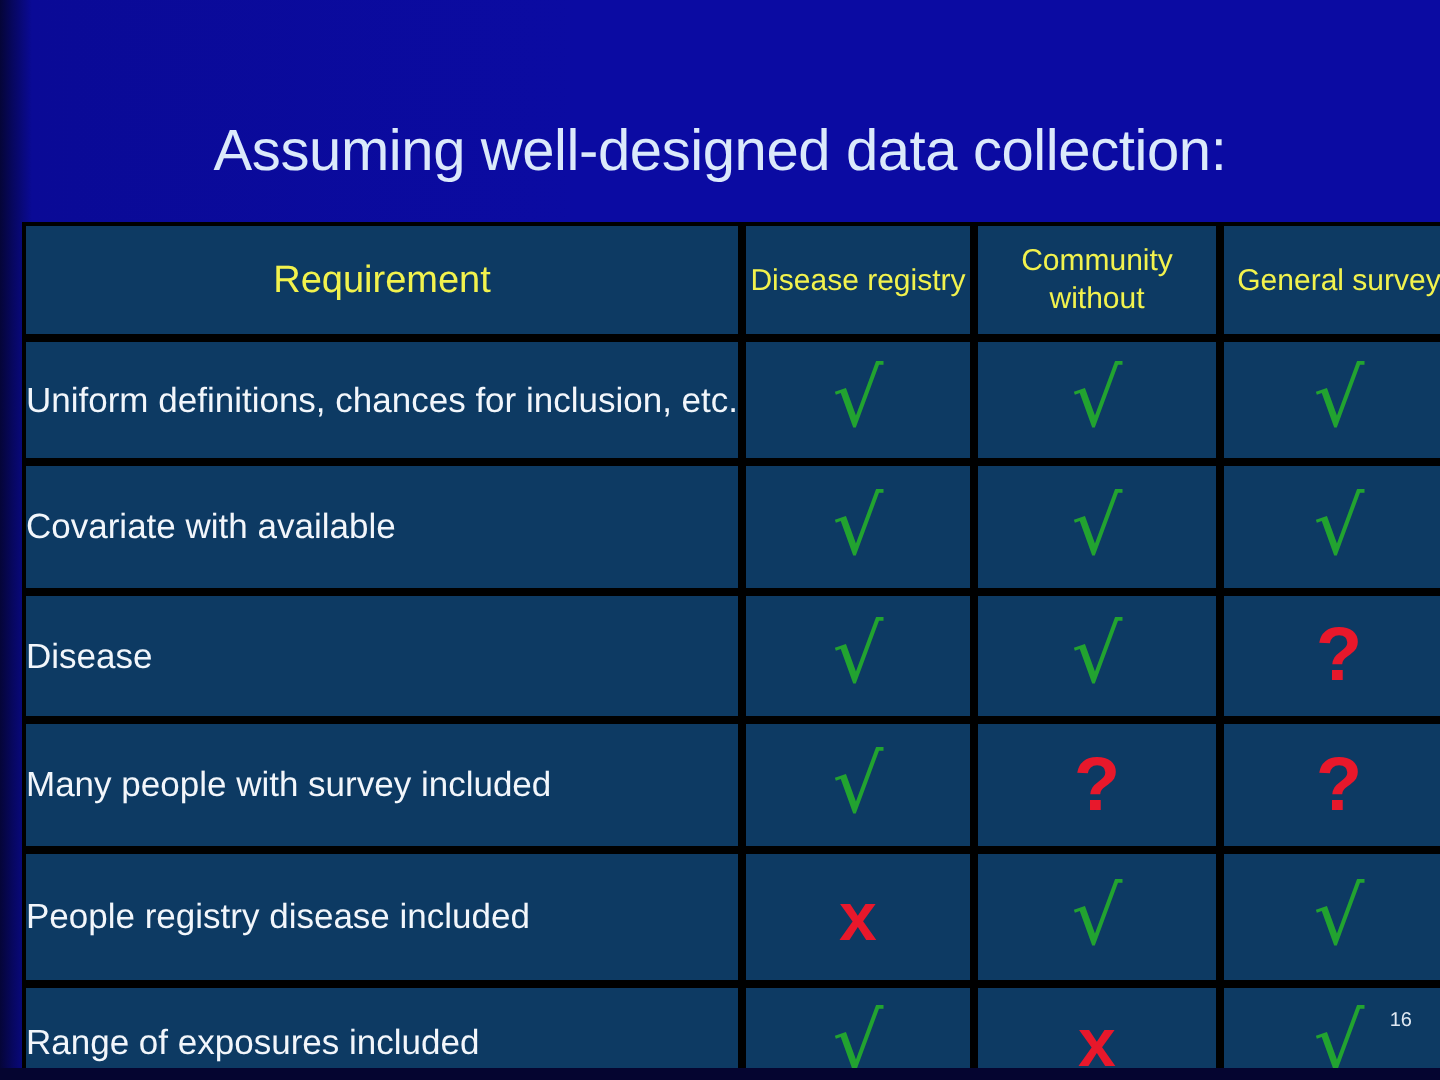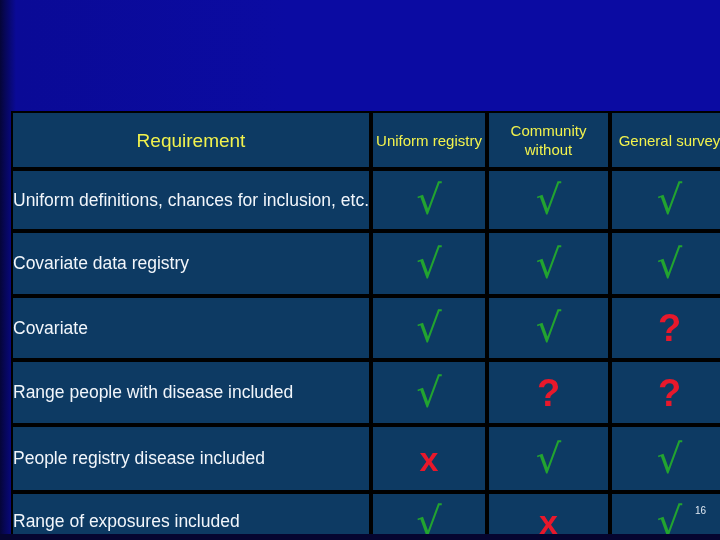--- a/index.html
+++ b/index.html
@@ -146,71 +146,72 @@
     font-size: 10px;
     line-height: 15px;
     z-index: 5;
   }
 </style>
 </head>
 <body>
 
 <div id="slide">
 
+  <div id="slide-title">Assuming well-designed data collection:</div>
 
   <table id="req-table">
     <tbody>
       <tr class="r-head">
         <td class="col-req hdr-req">Requirement</td>
-        <td class="col-sym hdr-col">Uniform registry</td>
+        <td class="col-sym hdr-col">Disease registry</td>
         <td class="col-sym-b hdr-col">Community without</td>
         <td class="col-sym-c hdr-col">General survey</td>
       </tr>
 
       <tr class="r-0">
         <td class="req-label">Uniform definitions, chances for inclusion, etc.</td>
         <td class="sym">
           <span class="sym-inner sym-check">√</span>
         </td>
         <td class="sym">
           <span class="sym-inner sym-check">√</span>
         </td>
         <td class="sym">
           <span class="sym-inner sym-check">√</span>
         </td>
       </tr>
 
       <tr class="r-1">
-        <td class="req-label">Covariate data registry</td>
+        <td class="req-label">Covariate with available</td>
         <td class="sym">
           <span class="sym-inner sym-check">√</span>
         </td>
         <td class="sym">
           <span class="sym-inner sym-check">√</span>
         </td>
         <td class="sym">
           <span class="sym-inner sym-check">√</span>
         </td>
       </tr>
 
       <tr class="r-2">
-        <td class="req-label">Covariate</td>
+        <td class="req-label">Disease</td>
         <td class="sym">
           <span class="sym-inner sym-check">√</span>
         </td>
         <td class="sym">
           <span class="sym-inner sym-check">√</span>
         </td>
         <td class="sym">
           <span class="sym-inner sym-q">?</span>
         </td>
       </tr>
 
       <tr class="r-3">
-        <td class="req-label">Range people with disease included</td>
+        <td class="req-label">Many people with survey included</td>
         <td class="sym">
           <span class="sym-inner sym-check">√</span>
         </td>
         <td class="sym">
           <span class="sym-inner sym-q">?</span>
         </td>
         <td class="sym">
           <span class="sym-inner sym-q">?</span>
         </td>
       </tr>

